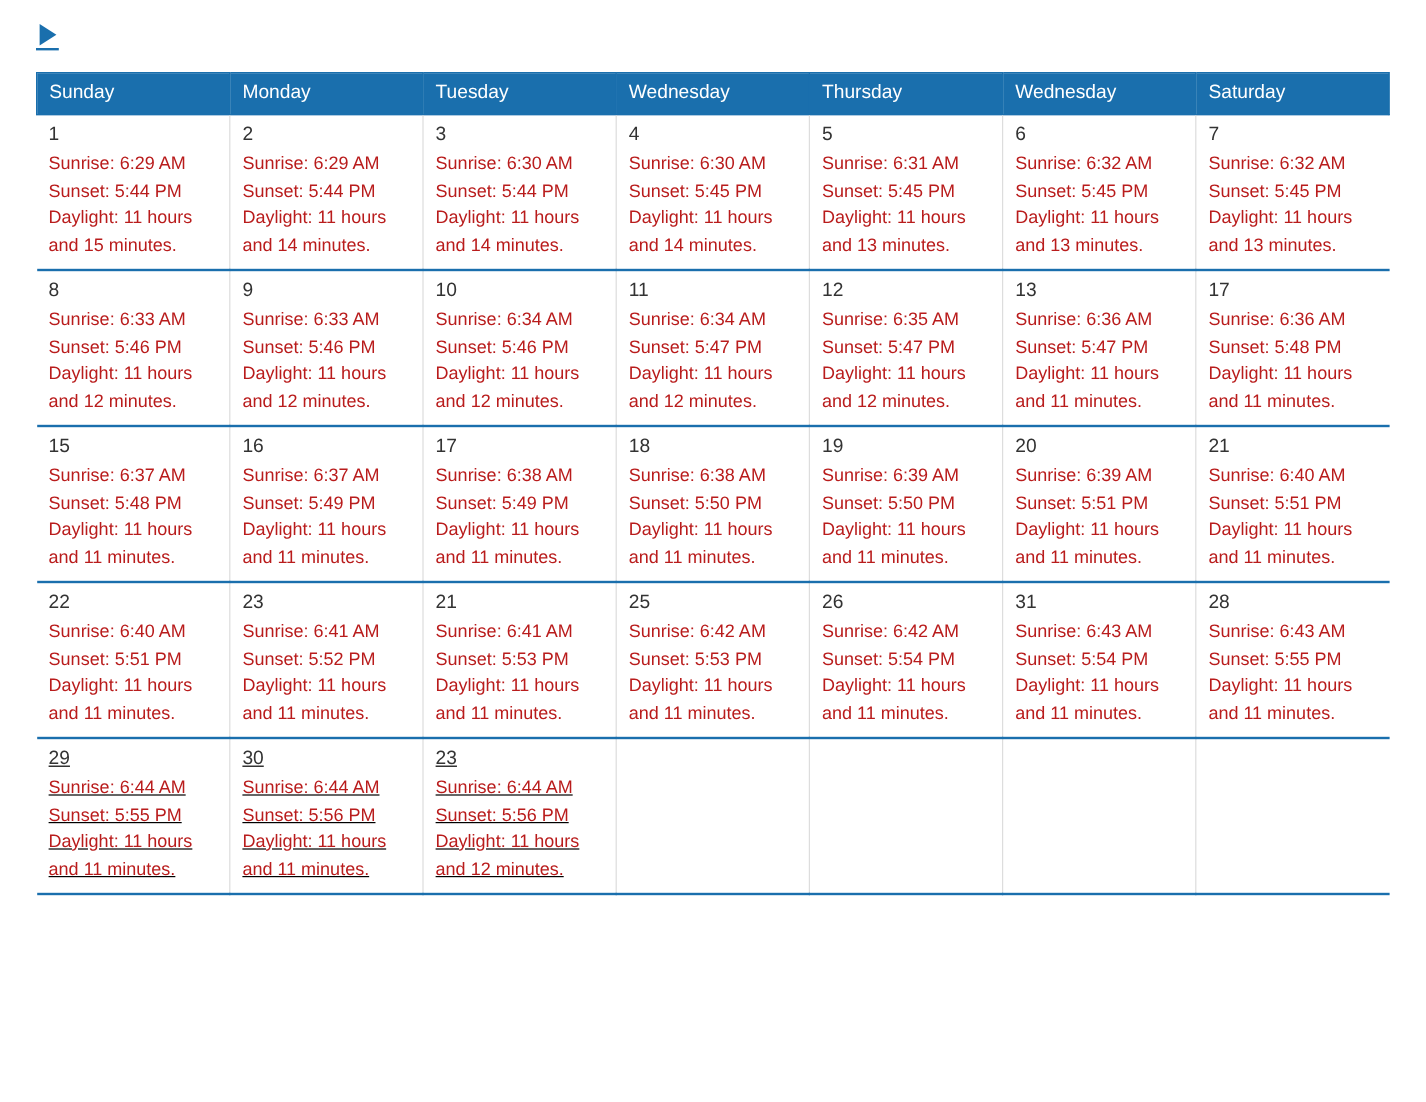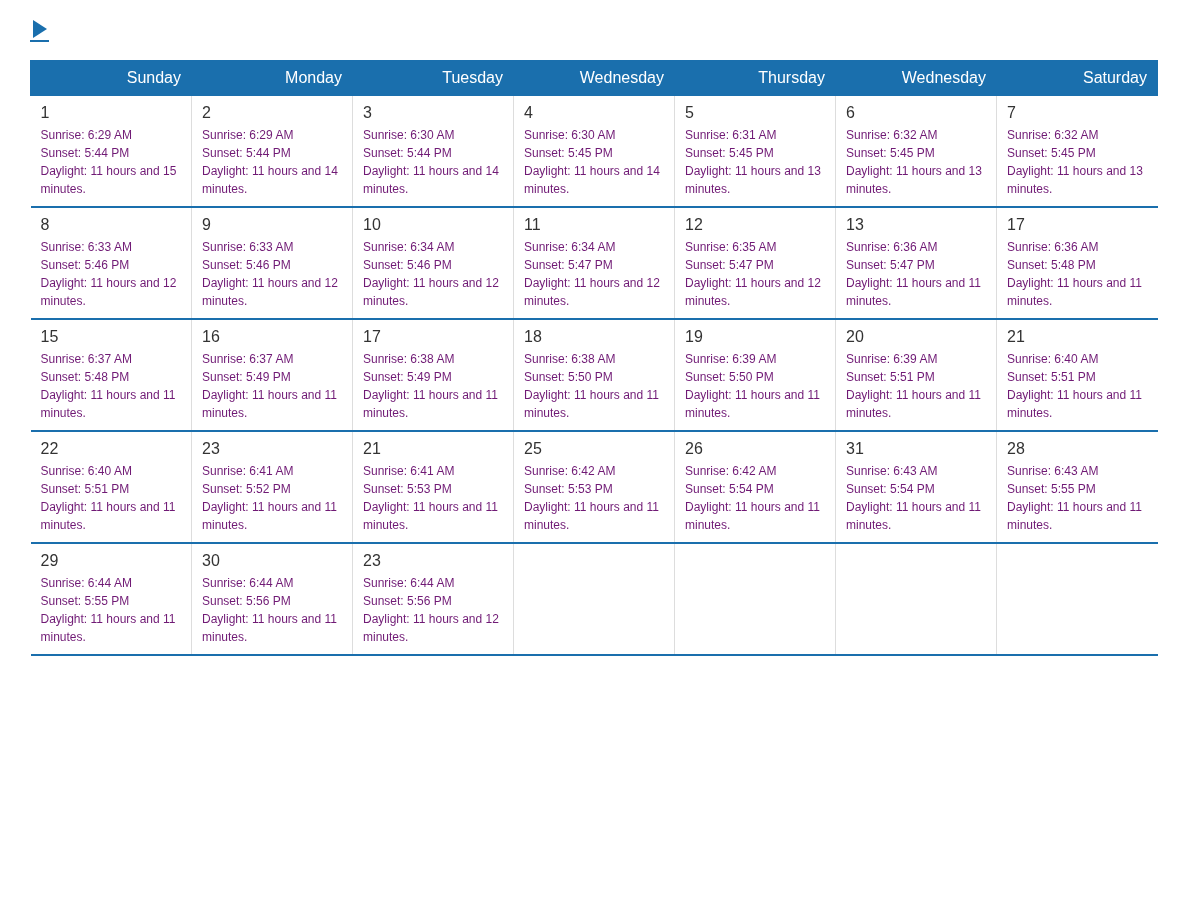--- a/index.html
+++ b/index.html
@@ -69,21 +69,21 @@
       border-collapse: collapse;
     }
     thead tr {
       background: #1a6fad;
     }
     thead th {
       color: #fff;
       font-size: 16px;
       font-weight: normal;
       padding: 8px 10px;
-      text-align: right;
+      text-align: left;
       border: 1px solid #1a6fad;
     }
     tbody tr {
       border-bottom: 2px solid #1a6fad;
     }
     tbody td {
       vertical-align: top;
       padding: 8px 10px;
       font-size: 13px;
       color: #333;
@@ -94,26 +94,27 @@
     tbody td:last-child {
       border-right: none;
     }
     .day-num {
       font-size: 16px;
       font-weight: normal;
       display: block;
       margin-bottom: 4px;
     }
     .day-info {
-      font-size: 12px;
+      font-size: 15px;
       line-height: 1.5;
-      color: #701a75;
+      color: #b91c1c;
     }
     tbody tr:last-child {
       border-bottom: 2px solid #1a6fad;
+      text-decoration: underline;
     }
   </style>
 </head>
 <body>
 
 <div class="header">
   <div class="logo">
     <div class="logo-text">
       <span class="logo-general"></span>
       <span class="logo-arrow"></span>

